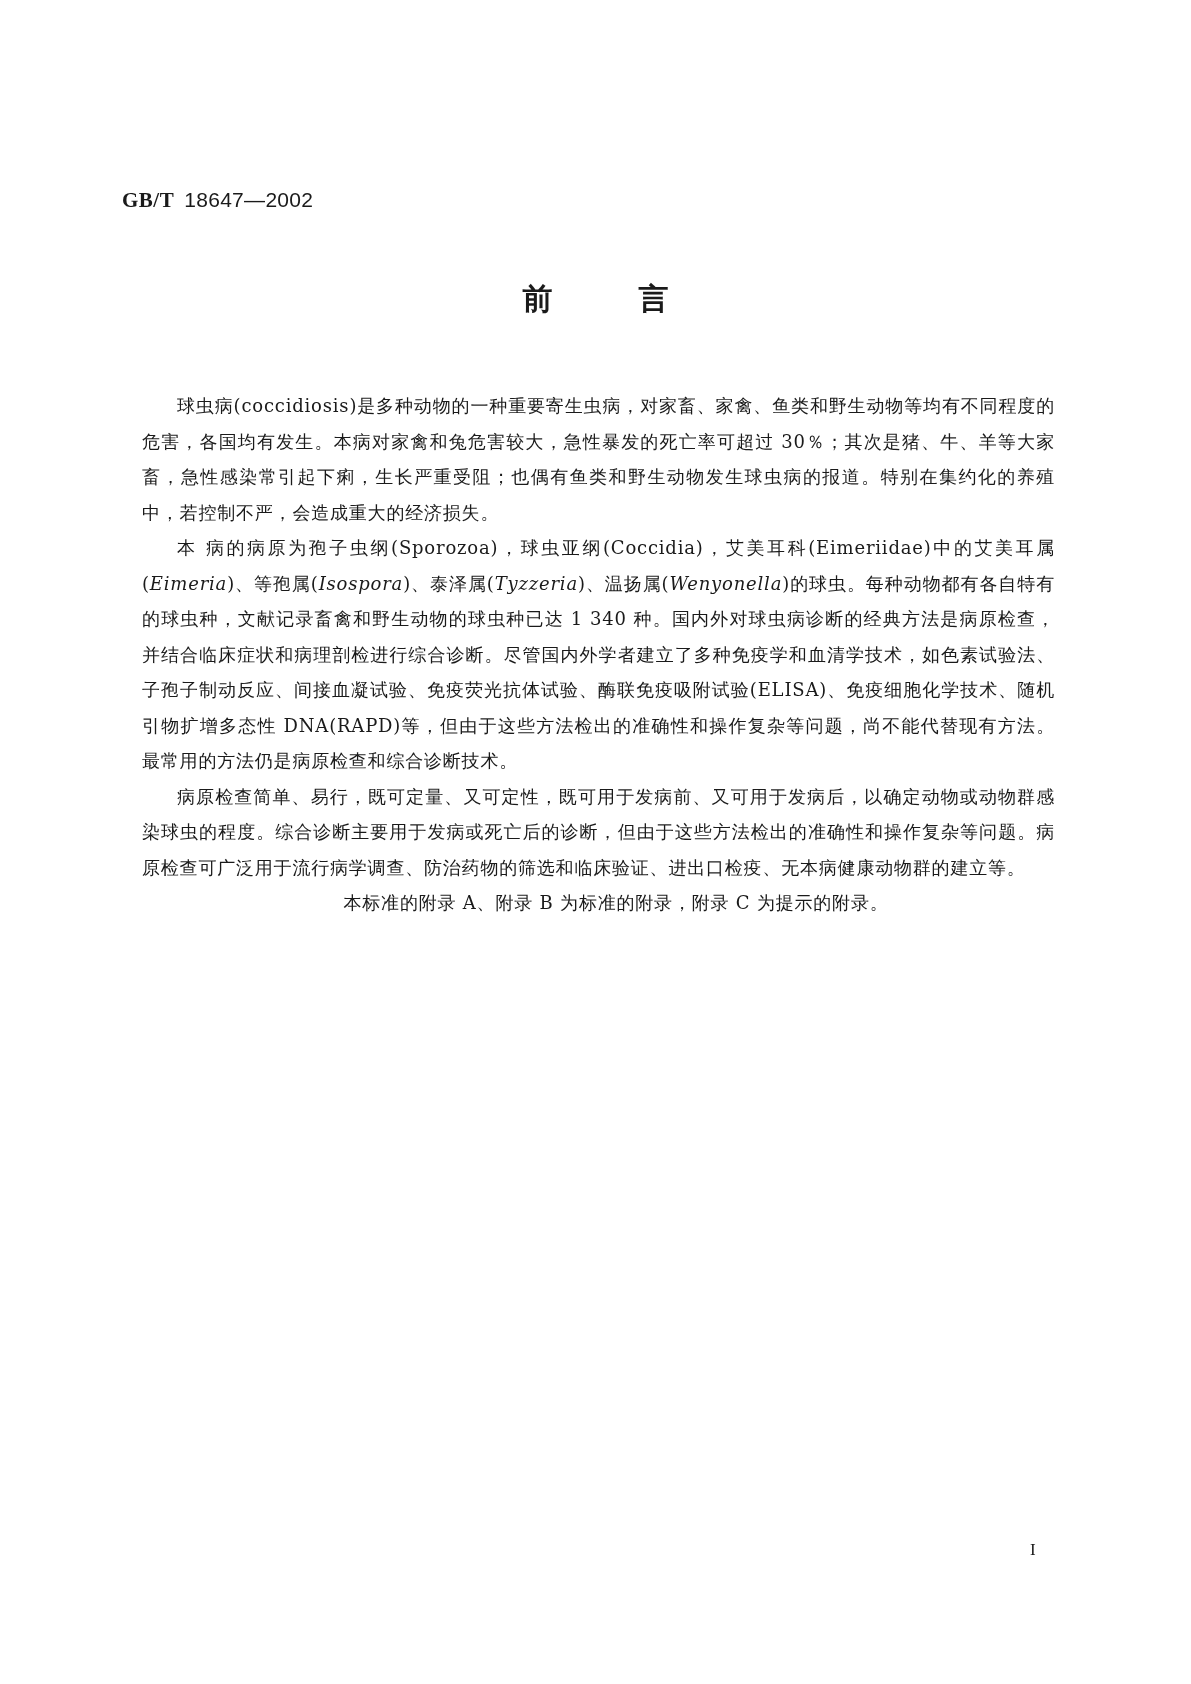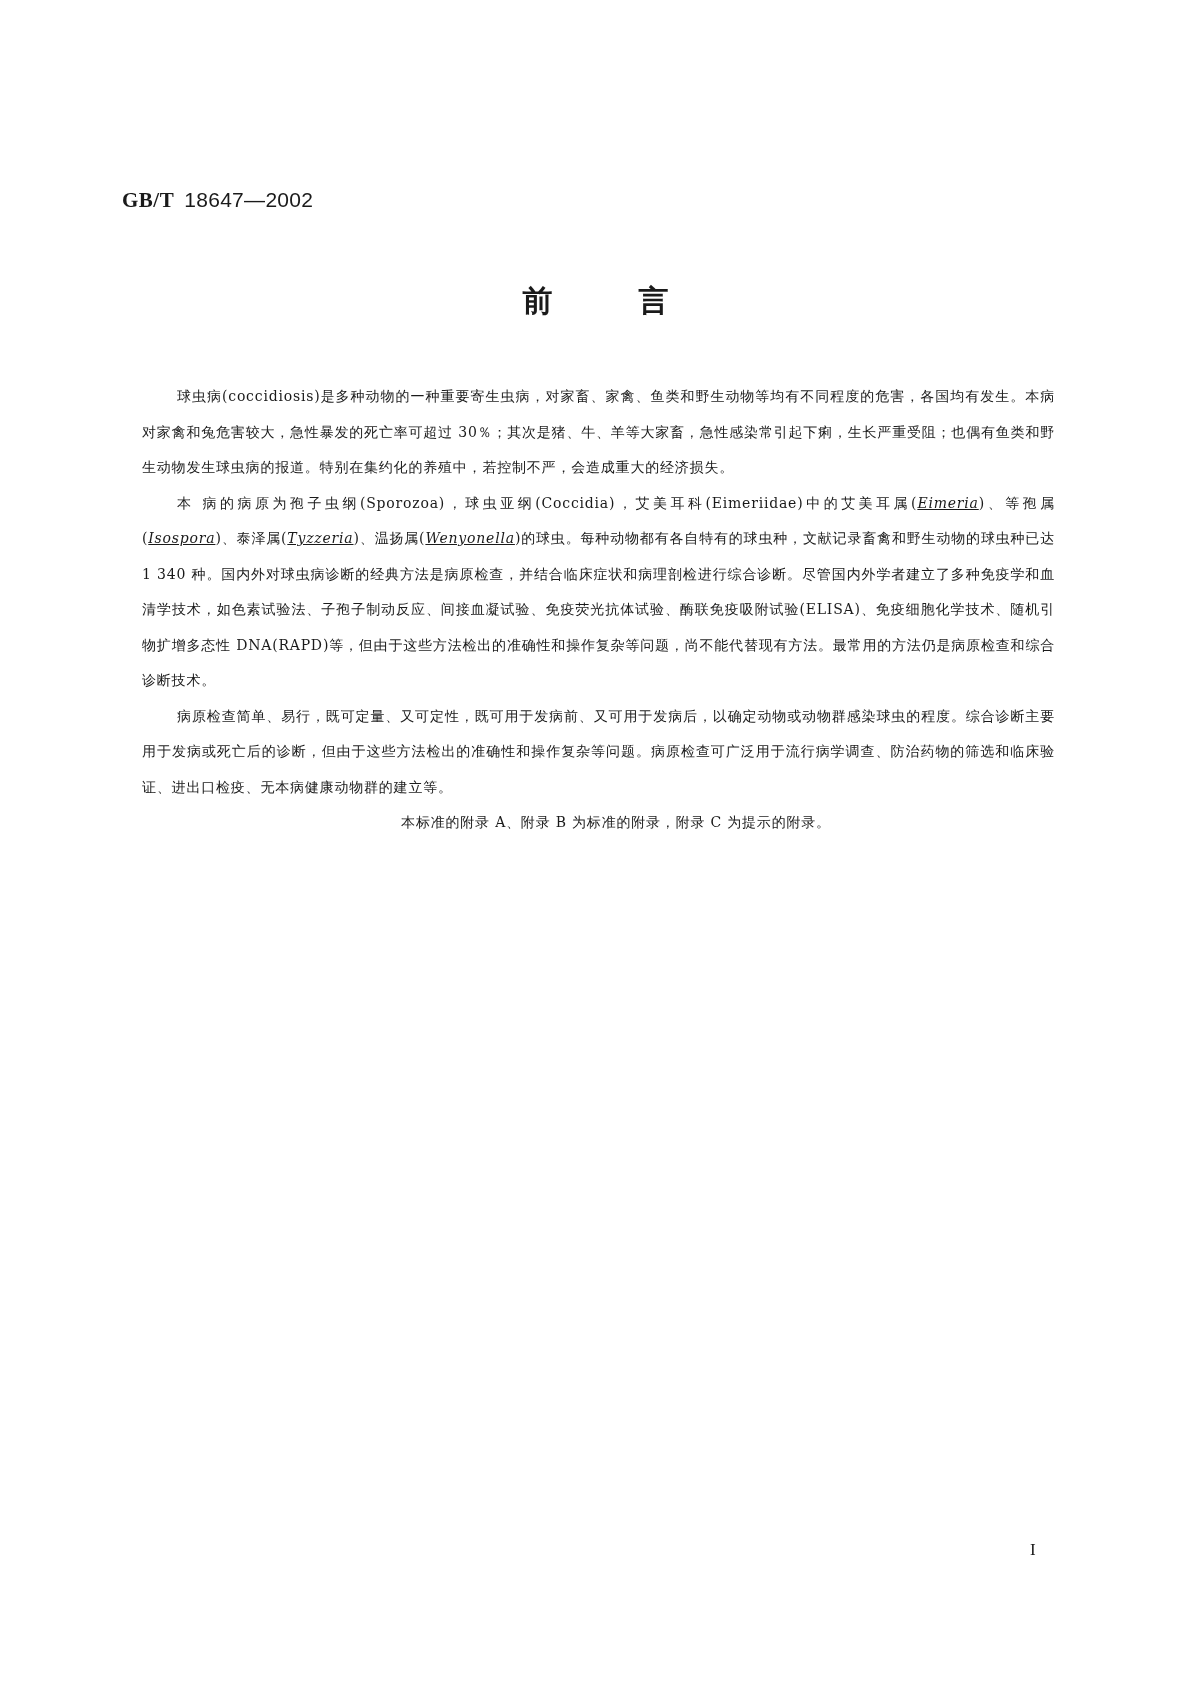--- a/index.html
+++ b/index.html
@@ -40,43 +40,43 @@
       font-size: 21px;
       margin-left: 10px;
       letter-spacing: 0.3px;
     }
     .title {
       position: absolute;
       top: 283px;
       left: 0;
       width: 100%;
       text-align: center;
-      font-family: Liberation Sans, sans-serif;
+      font-family: Liberation Mono, monospace;
       font-weight: bold;
       font-size: 30px;
       line-height: 36px;
     }
     .title .t1 { margin-right: 86px; }
     .body {
       position: absolute;
       left: 142px;
-      top: 379px;
+      top: 388px;
       width: 913px;
-      font-size: 14px;
+      font-size: 18px;
       line-height: 35.5px;
       text-align: justify;
       text-justify: inter-character;
       letter-spacing: 0.8px;
     }
     .body p {
       margin: 0;
       text-indent: 35px;
     }
     .body p.nojust { text-align: center; }
-    .body em { font-style: italic; text-decoration: underline; }
+    .body em { font-style: italic; }
     .folio {
       position: absolute;
       left: 1030px;
       top: 1540px;
       font-family: "Liberation Serif", "DejaVu Serif", serif;
       font-size: 17px;
       line-height: 20px;
     }
   </style>
 </head>

